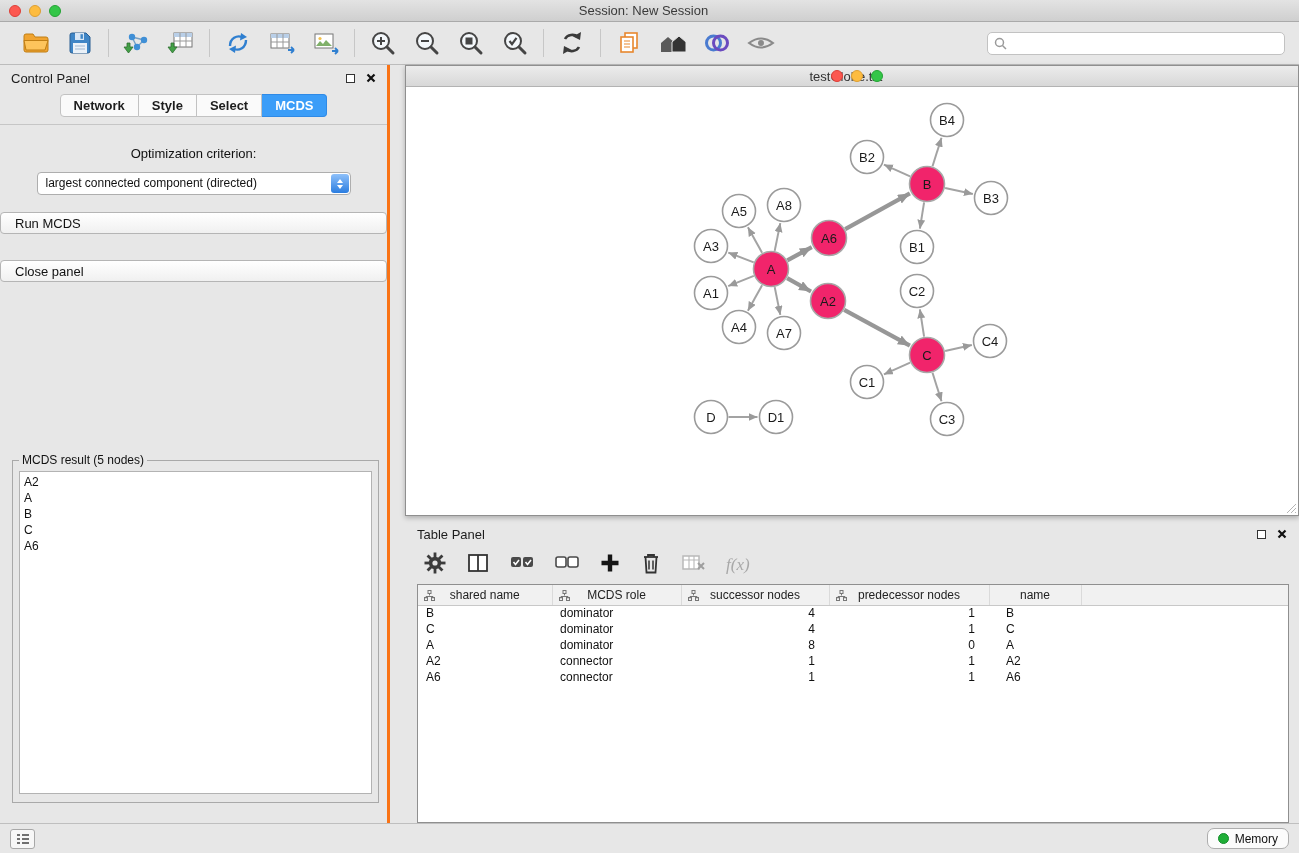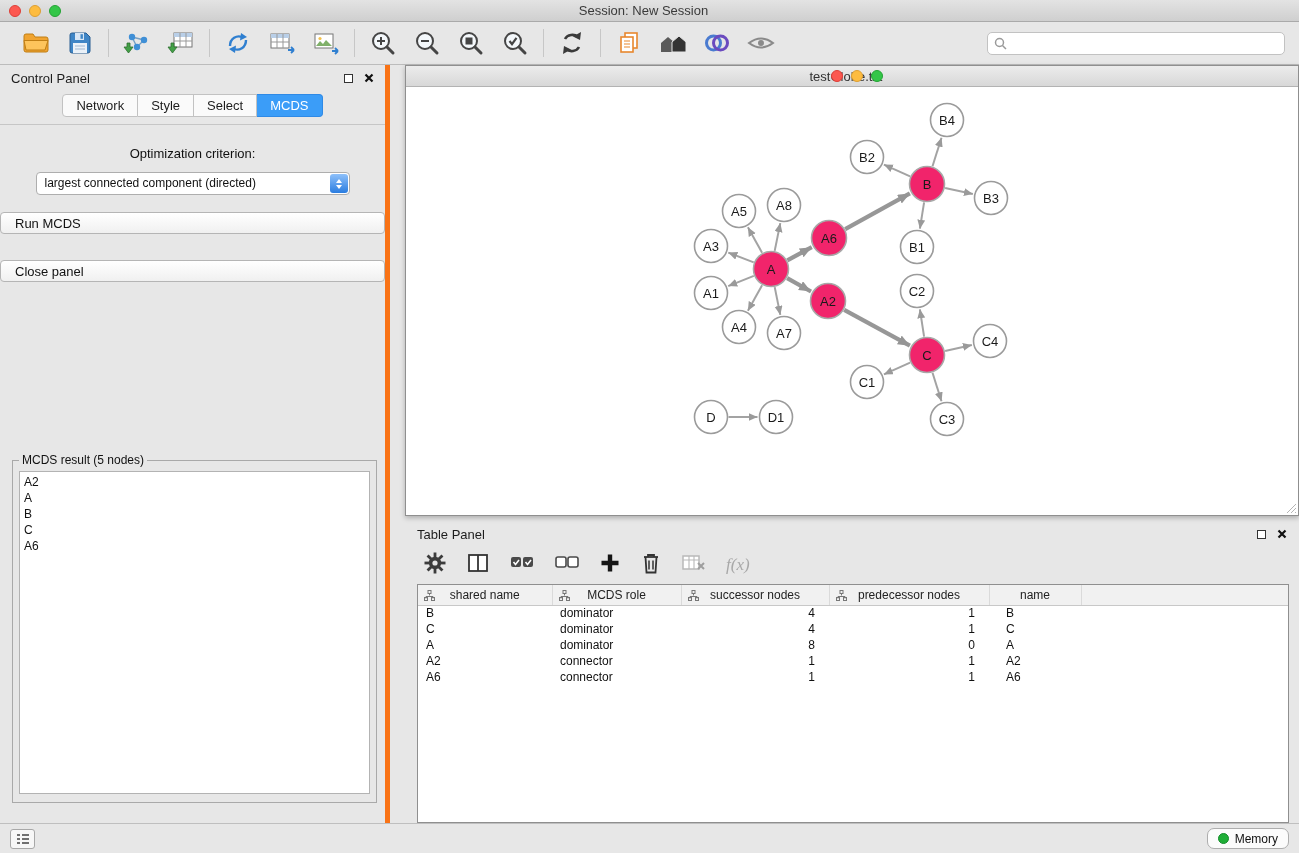--- a/index.html
+++ b/index.html
@@ -40,25 +40,25 @@
     width: 298px; height: 23px;
     background: #fff; border: 1px solid #c2c2c2; border-radius: 5px;
     display: flex; align-items: center; padding: 0 6px; gap: 4px;
   }
   .search-wrap input { border: none; outline: none; flex: 1; font-size: 12px; background: transparent; font-family: inherit; }
 
   
   .main { flex: 1; display: flex; min-height: 0; }
 
   
-  .control-panel { width: 390px; flex: none; border-right: 5px solid #f97316; position: relative; background: #e7e7e7; }
+  .control-panel { width: 390px; flex: none; border-right: 3px solid #f97316; position: relative; background: #e7e7e7; }
   .panel-header { height: 26px; display: flex; align-items: center; padding: 0 11px; font-size: 13px; color: #1d1d1d; }
   .win-icons { margin-left: auto; display: flex; gap: 11px; align-items: center; }
   .float-icon { width: 9px; height: 9px; border: 1.3px solid #333; display: inline-block; background: #fff; }
-  .cp-tabs { display: flex; justify-content: center; border-bottom: 1px solid #c6c6c6; padding: 3px 0 7px; }
+  .cp-tabs { display: flex; justify-content: center; border-bottom: 1px solid #c6c6c6; padding: 3px 0 7px; font-weight: bold; }
   .cp-tab { font-size: 13px; padding: 3px 13px; color: #1d1d1d; background: #fafafa; border: 1px solid #c2c2c2; border-left: none; }
   .cp-tab:first-child { border-left: 1px solid #c2c2c2; border-radius: 4px 0 0 4px; }
   .cp-tab:last-child { border-radius: 0 4px 4px 0; }
   .cp-tab.active { background: #3b9df8; border-color: #2f8ae6; color: #fff; }
   .cp-opt-label { text-align: center; font-size: 13px; margin-top: 21px; color: #111; }
   .cp-select {
     position: relative; width: 314px; height: 23px; margin: 11px auto 0;
     background: #fff; border: 1px solid #aeaeae; border-radius: 4px;
     font-size: 12px; line-height: 21px; padding-left: 8px; color: #111;
   }

